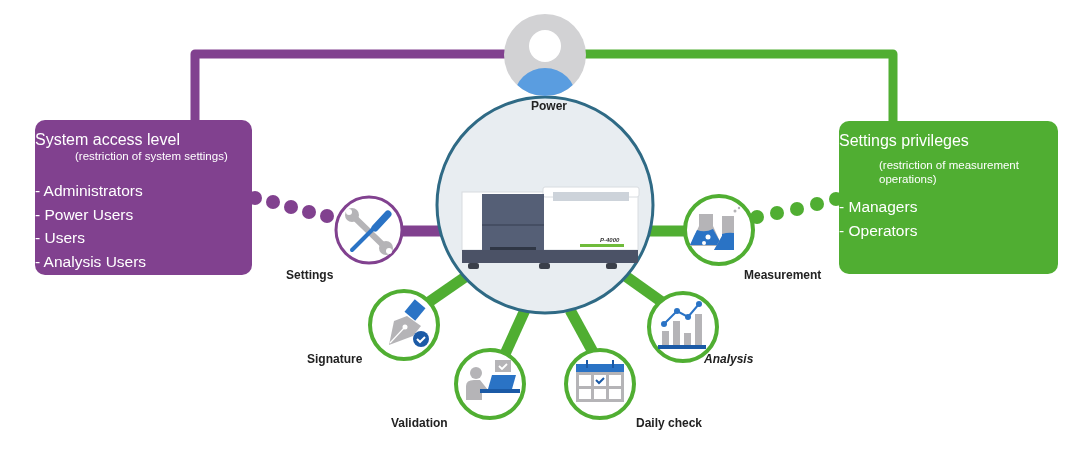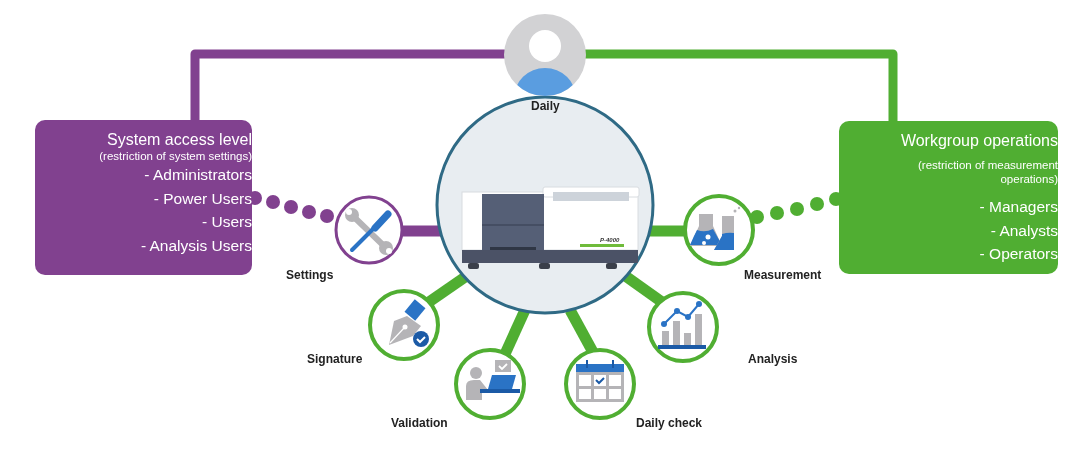--- a/index.html
+++ b/index.html
@@ -1,27 +1,27 @@
 <!DOCTYPE html>
 <html><head>
   <meta charset="utf-8">
   <style>
     html, body { margin: 0; padding: 0; background: #ffffff; }
     body { width: 1080px; height: 450px; position: relative; overflow: hidden;
            font-family: "Liberation Sans", "DejaVu Sans", sans-serif; }
     #diagram { position: absolute; left: 0; top: 0; width: 1080px; height: 450px; }
-    .box { position: absolute; color: #fff; text-align: right; border-radius: 10px; box-sizing: border-box; }
+    .box { position: absolute; color: #fff; text-align: left; border-radius: 10px; box-sizing: border-box; }
     .box-purple { left: 35px; top: 120px; width: 217px; height: 155px; background: #81418f; padding-top: 10px; }
     .box-green { left: 839px; top: 121px; width: 219px; height: 153px; background: #50ae32; padding-top: 10px; }
     .box .title { font-size: 16px; line-height: 19px; }
     .box .sub { font-size: 11.5px; line-height: 14px; padding-left: 40px; }
-    .box .list { margin-top: 0; }
+    .box .list { margin-top: 16px; }
     .box .item { font-size: 15.5px; line-height: 23.5px; }
     .box-green .sub { margin-top: 8px; }
-    .box-green .list { margin-top: 9px; margin-left: 12px; }
+    .box-green .list { margin-top: 9px; }
     .label { position: absolute; font-size: 12px; font-weight: bold; color: #222; white-space: nowrap; }
   </style>
 </head>
 <body>
 
 <svg id="diagram" viewBox="0 0 1080 450" xmlns="http://www.w3.org/2000/svg">
 
   <path d="M195 122 V54 H520" fill="none" stroke="#81418f" stroke-width="9" stroke-linejoin="round"></path>
   <path d="M575 54 H893 V122" fill="none" stroke="#50ae32" stroke-width="9" stroke-linejoin="round"></path>
 
@@ -164,29 +164,28 @@
   <div class="sub">(restriction of system settings)</div>
   <div class="list">
     <div class="item">- Administrators</div>
     <div class="item">- Power Users</div>
     <div class="item">- Users</div>
     <div class="item">- Analysis Users</div>
   </div>
 </div>
 
 <div class="box box-green">
-  <div class="title">Workgroup operations</div>
+  <div class="title">Settings privileges</div>
   <div class="sub">(restriction of measurement</div>
   <div class="sub" style="margin-top:0">operations)</div>
   <div class="list">
     <div class="item">- Managers</div>
-    <div class="item">- Analysts</div>
     <div class="item">- Operators</div>
   </div>
 </div>
 
-<div class="label" style="left:531px; top:99px;">Daily</div>
+<div class="label" style="left:531px; top:99px;">Power</div>
 <div class="label" style="left:286px; top:268px;">Settings</div>
 <div class="label" style="left:744px; top:268px;">Measurement</div>
 <div class="label" style="left:307px; top:352px;">Signature</div>
 <div class="label" style="left:391px; top:416px;">Validation</div>
 <div class="label" style="left:636px; top:416px;">Daily check</div>
-<div class="label" style="left:748px; top:352px;">Analysis</div>
+<div class="label" style="left:704px; top:352px;font-style:italic;">Analysis</div>
 
 </body></html>

